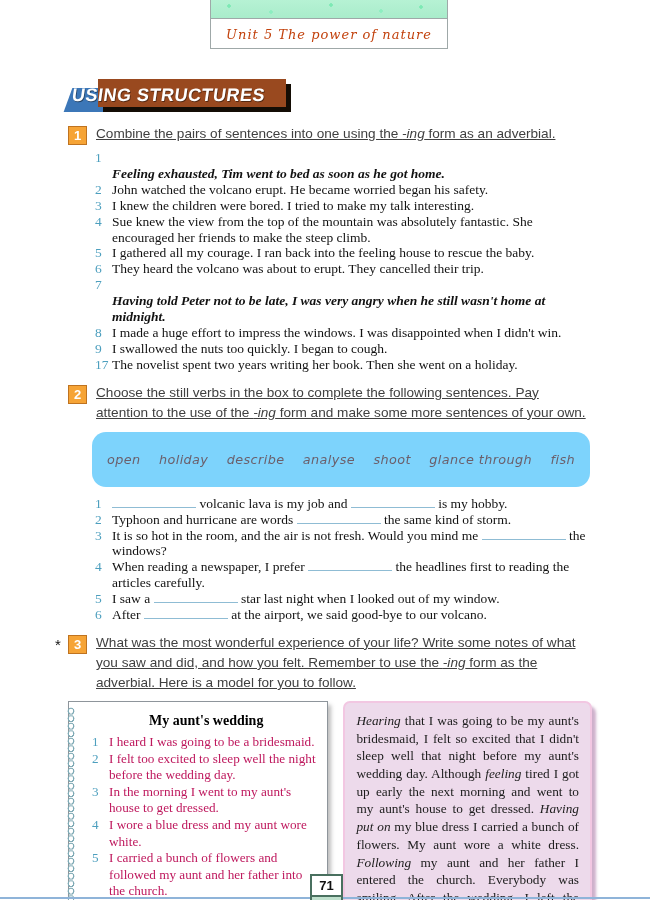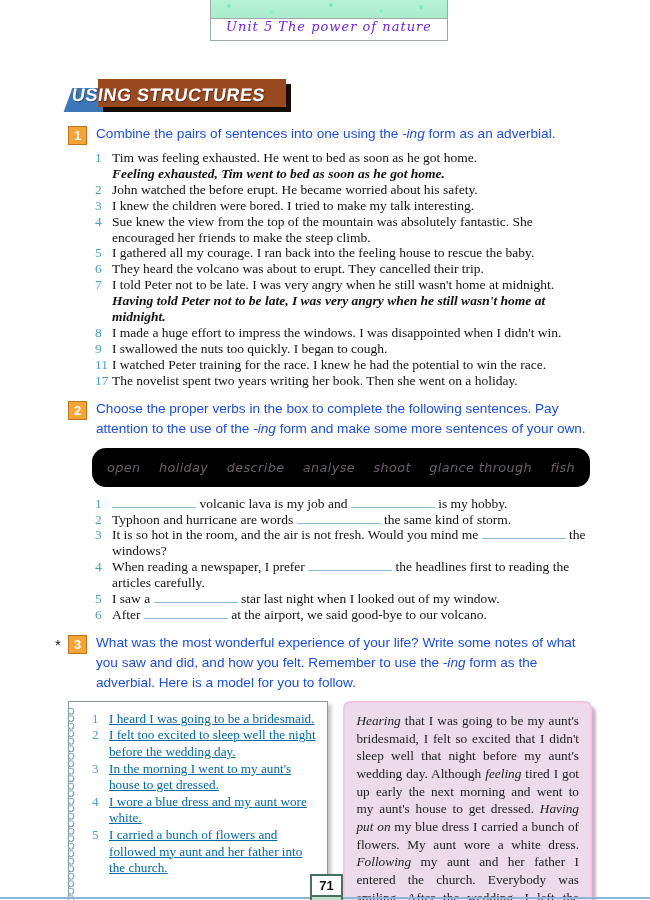--- a/index.html
+++ b/index.html
@@ -16,23 +16,23 @@
     background:
       radial-gradient(circle at 18px 6px,#7de9b4 1.5px,transparent 2px),
       radial-gradient(circle at 60px 12px,#8ceec0 1.5px,transparent 2px),
       radial-gradient(circle at 120px 5px,#7de9b4 1.5px,transparent 2px),
       radial-gradient(circle at 170px 11px,#8ceec0 1.5px,transparent 2px),
       radial-gradient(circle at 210px 7px,#7de9b4 1.5px,transparent 2px),
       linear-gradient(#b6f2d4,#a9eccb);
     border-bottom:1px solid #9fa8a8;
   }
   .figure-caption{
-    text-align:center;padding:0 0 6px;
+    text-align:center;padding:8px 0 6px;
     font-family:"DejaVu Serif",serif;font-style:italic;
-    font-size:13px;letter-spacing:1px;color:#6d28d9;
+    font-size:13px;letter-spacing:1px;color:#c2410c;
   }
 
   
   .content{position:absolute;left:68px;top:76px;width:524px;}
 
   
   .banner{position:relative;height:42px;width:240px;margin-bottom:6px;}
   .banner-blue{position:absolute;left:0;top:12px;width:204px;height:24px;background:#3c77b8;transform:skewX(-20deg);}
   .banner-brown{position:absolute;left:30px;top:3px;width:188px;height:28px;background:#99491f;box-shadow:5px 5px 0 #140d05;}
   .banner-text{
@@ -42,43 +42,43 @@
   }
 
   
   .exercise{position:relative;margin-bottom:10px;}
   .ex-head{display:flex;gap:9px;margin-bottom:5px;}
   .badge{
     flex:0 0 auto;width:17px;height:17px;line-height:17px;text-align:center;
     background:#f6a436;border:1px solid #bf7320;color:#fff;font-weight:bold;
     font-size:13px;margin-top:2px;
   }
-  .instruction{font-size:13.6px;line-height:20px;color:#1d4ed8;}
+  .instruction{font-size:13.6px;line-height:20px;color:#404040;text-decoration:underline;}
   .star{position:absolute;left:-13px;top:3px;font-size:15px;color:#111;}
 
   .ex-items{margin:2px 0 0 27px;}
   .ex-item{display:flex;}
   .inum{
     flex:0 0 17px;color:#4d9fbe;font-family:"Liberation Serif",serif;
     font-size:13.5px;line-height:15.9px;
   }
   .itext{
     flex:1;font-family:"Liberation Serif",serif;font-size:13.5px;
     line-height:15.9px;color:#121212;
   }
   .answer{font-style:italic;font-weight:bold;}
   .blank{
     display:inline-block;width:84px;height:11px;
     border-bottom:1.3px solid #8fbcd4;vertical-align:baseline;
   }
 
   
   .verb-box{
-    margin:9px 0 9px 24px;width:468px;background:#000000;border-radius:14px;
-    padding:12px 15px;display:flex;justify-content:space-between;align-items:center;
+    margin:9px 0 9px 24px;width:468px;background:#7dd3fc;border-radius:14px;
+    padding:20px 15px;display:flex;justify-content:space-between;align-items:center;
     font-family:"DejaVu Sans",sans-serif;font-style:italic;font-size:12.8px;
     color:#6b5f6b;letter-spacing:0.4px;
   }
 
   
   .boxes-row{display:flex;gap:15px;margin-top:8px;align-items:flex-start;}
   .notes-box{
     position:relative;width:232px;min-height:218px;border:1px solid #8e959b;
     background:#fff;box-shadow:3px 4px 4px rgba(110,110,110,0.45);
     padding:9px 7px 10px 23px;
@@ -87,21 +87,21 @@
     position:absolute;left:-3px;top:5px;bottom:5px;width:12px;
     background-image:radial-gradient(circle at 5px 4px,rgba(0,0,0,0) 2.2px,#7faab5 2.3px,#7faab5 3.4px,rgba(0,0,0,0) 3.6px);
     background-size:12px 7.5px;background-repeat:repeat-y;
   }
   .notes-title{
     text-align:center;font-family:"Liberation Serif",serif;font-weight:bold;
     font-size:14px;margin:2px 0 5px;color:#000;
   }
   .notes-item{display:flex;}
   .nnum{flex:0 0 17px;color:#4d9fbe;font-family:"Liberation Serif",serif;font-size:13.2px;line-height:16.6px;}
-  .ntext{flex:1;font-family:"Liberation Serif",serif;font-size:13.2px;line-height:16.6px;color:#0369a1;text-decoration:underline;}
+  .ntext{flex:1;font-family:"Liberation Serif",serif;font-size:13.2px;line-height:16.6px;color:#be185d;}
 
   .model-box{
     width:226px;background:#eddaeb;border:2px solid #f2c7e2;border-radius:7px;
     box-shadow:4px 5px 3px rgba(190,150,185,0.75);padding:9px 11px;
     font-family:"Liberation Serif",serif;font-size:13.3px;line-height:17.7px;
     text-align:justify;color:#1c1c1c;
   }
 
   
   .page-num-box{
@@ -133,29 +133,28 @@
     <section class="exercise">
       <div class="ex-head">
         <span class="badge">1</span>
         <span class="instruction"><span>Combine the pairs of sentences into one using the </span><span class="it">-ing</span><span> form as an adverbial.</span></span>
       </div>
       <div class="ex-items">
 
           <div class="ex-item">
             <span class="inum">1</span>
             <span class="itext">
-              <span>Tim was feeling exhausted. He went to bed as soon as he got home.</span>
               <span class="answer"><br><span>Feeling exhausted, Tim went to bed as soon as he got home.</span></span>
             </span>
           </div>
 
           <div class="ex-item">
             <span class="inum">2</span>
             <span class="itext">
-              <span>John watched the before erupt. He became worried about his safety.</span>
+              <span>John watched the volcano erupt. He became worried began his safety.</span>
               
             </span>
           </div>
 
           <div class="ex-item">
             <span class="inum">3</span>
             <span class="itext">
               <span>I knew the children were bored. I tried to make my talk interesting.</span>
               
             </span>
@@ -181,21 +180,20 @@
             <span class="inum">6</span>
             <span class="itext">
               <span>They heard the volcano was about to erupt. They cancelled their trip.</span>
               
             </span>
           </div>
 
           <div class="ex-item">
             <span class="inum">7</span>
             <span class="itext">
-              <span>I told Peter not to be late. I was very angry when he still wasn't home at midnight.</span>
               <span class="answer"><br><span>Having told Peter not to be late, I was very angry when he still wasn't home at midnight.</span></span>
             </span>
           </div>
 
           <div class="ex-item">
             <span class="inum">8</span>
             <span class="itext">
               <span>I made a huge effort to impress the windows. I was disappointed when I didn't win.</span>
               
             </span>
@@ -203,42 +201,35 @@
 
           <div class="ex-item">
             <span class="inum">9</span>
             <span class="itext">
               <span>I swallowed the nuts too quickly. I began to cough.</span>
               
             </span>
           </div>
 
 
-          <div class="ex-item">
-            <span class="inum">11</span>
-            <span class="itext">
-              <span>I watched Peter training for the race. I knew he had the potential to win the race.</span>
-              
-            </span>
-          </div>
 
           <div class="ex-item">
             <span class="inum">17</span>
             <span class="itext">
               <span>The novelist spent two years writing her book. Then she went on a holiday.</span>
               
             </span>
           </div>
         </div>
     </section>
 
     <section class="exercise">
       <div class="ex-head">
         <span class="badge">2</span>
-        <span class="instruction"><span>Choose the proper verbs in the box to complete the following sentences. Pay attention to the use of the </span><span class="it">-ing</span><span> form and make some more sentences of your own.</span></span>
+        <span class="instruction"><span>Choose the still verbs in the box to complete the following sentences. Pay attention to the use of the </span><span class="it">-ing</span><span> form and make some more sentences of your own.</span></span>
       </div>
       <div class="verb-box">
 
           <span class="verb">open</span>
 
           <span class="verb">holiday</span>
 
           <span class="verb">describe</span>
 
           <span class="verb">analyse</span>
@@ -287,20 +278,21 @@
       <div class="ex-head">
         <span class="star">*</span>
         <span class="badge">3</span>
         <span class="instruction"><span>What was the most wonderful experience of your life? Write some notes of what you saw and did, and how you felt. Remember to use the </span><span class="it">-ing</span><span> form as the adverbial. Here is a model for you to follow.</span></span>
       </div>
 
       <div class="boxes-row">
 
         <div class="notes-box">
           <div class="spiral"></div>
+          <div class="notes-title">My aunt's wedding</div>
           <div>
 
               <div class="notes-item">
                 <span class="nnum">1</span>
                 <span class="ntext">I heard I was going to be a bridesmaid.</span>
               </div>
 
               <div class="notes-item">
                 <span class="nnum">2</span>
                 <span class="ntext">I felt too excited to sleep well the night before the wedding day.</span>

